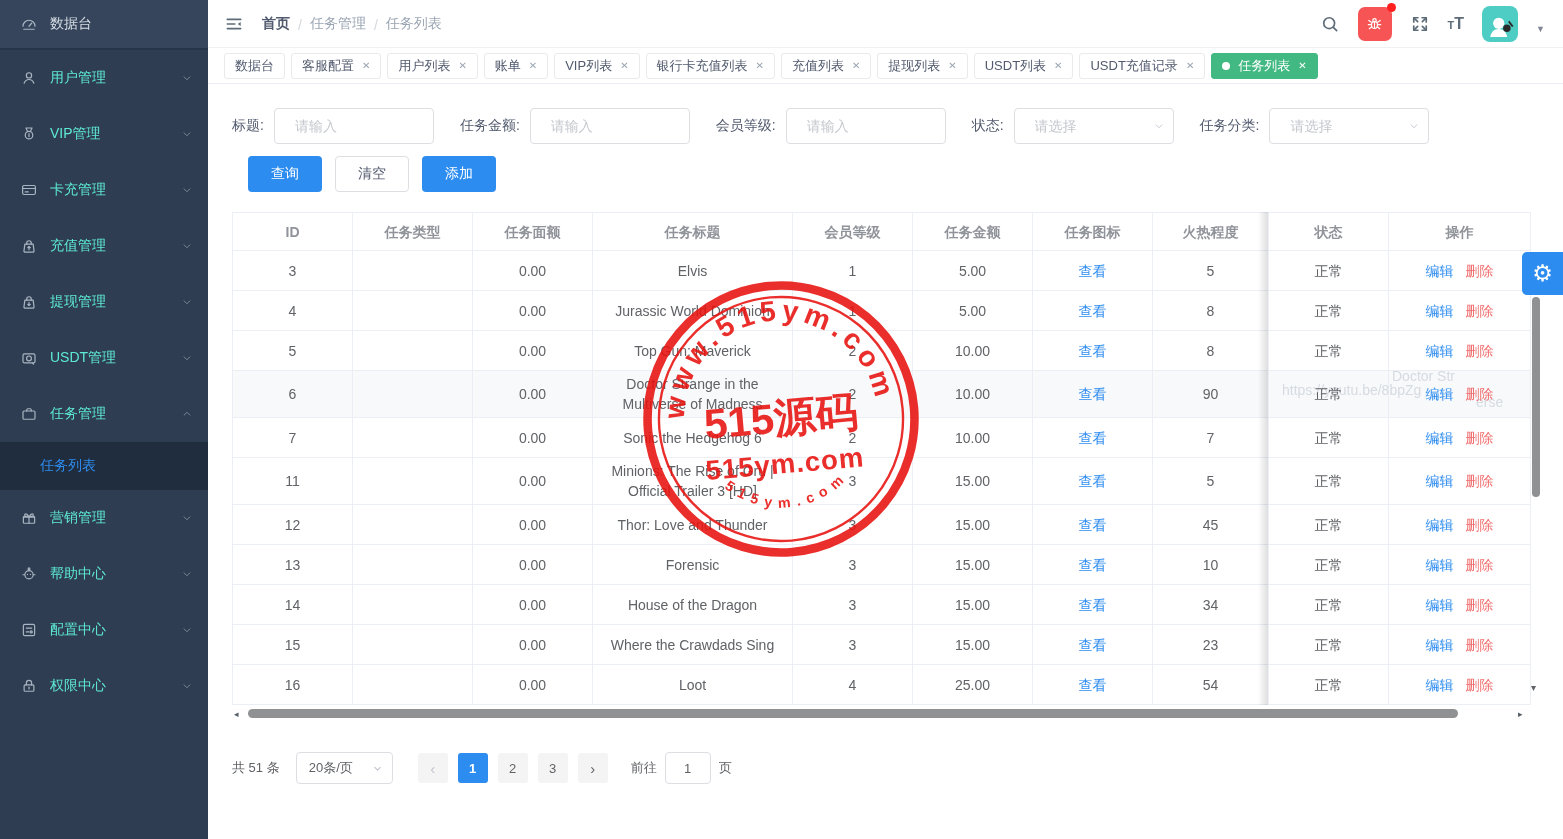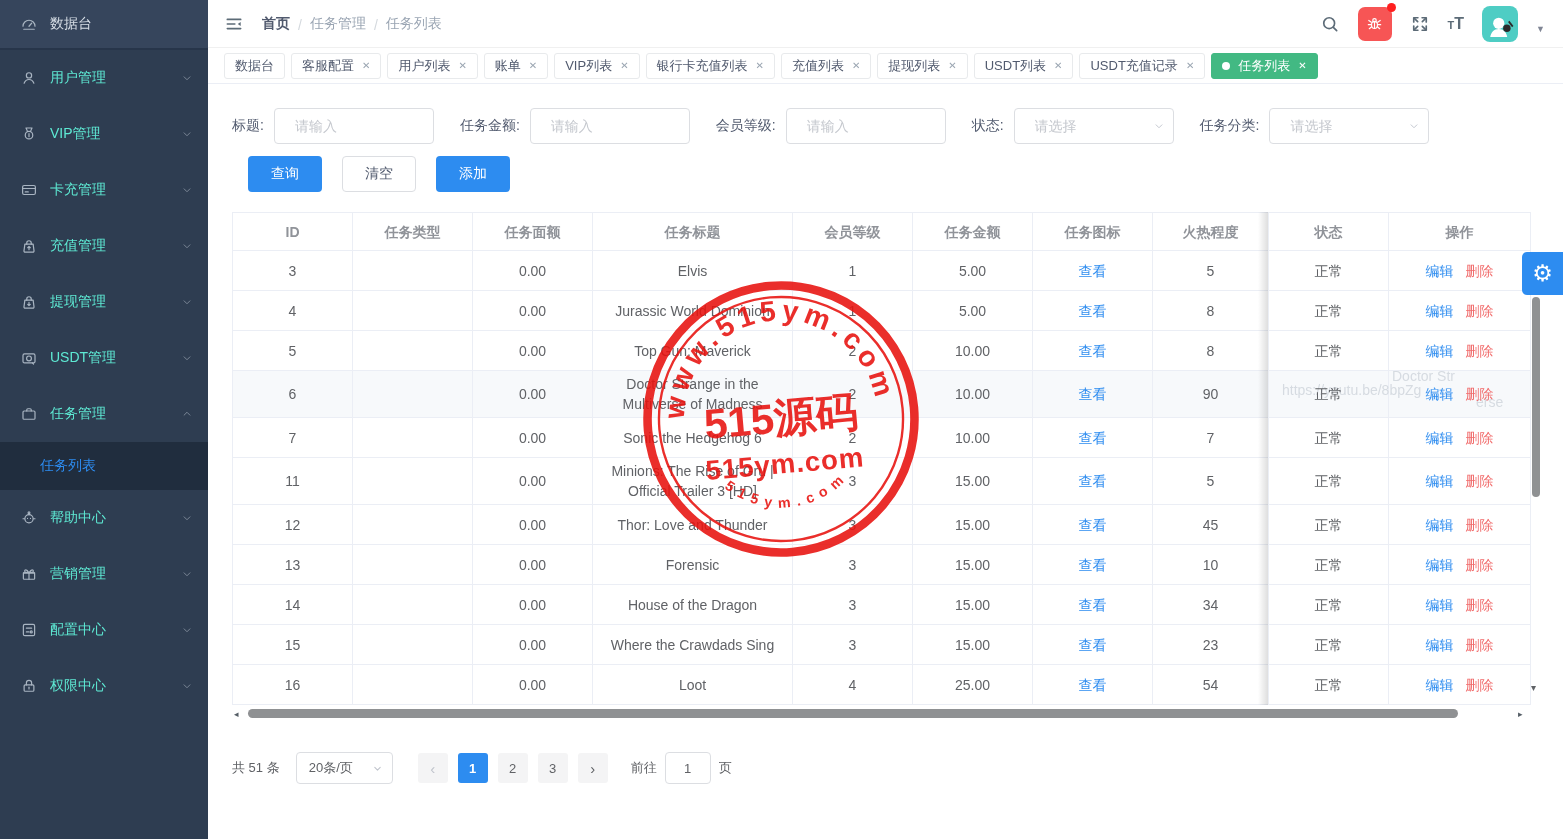--- a/index.html
+++ b/index.html
@@ -53,21 +53,21 @@
 
   
   .content{padding:0 24px;position:relative;}
   .filter-row{margin-top:24px;display:flex;align-items:center;gap:26px;}
   .f-group{display:flex;align-items:center;gap:10px;font-size:14px;color:#515a6e;}
   .f-input{width:160px;height:36px;border:1px solid #dcdee2;border-radius:4px;padding:0 20px;
     font-size:14px;color:#515a6e;outline:none;background:#fff;}
   ::placeholder{color:#c5c8ce;opacity:1;}
   .f-select{position:relative;display:inline-flex;}
   .sel-chevron{position:absolute;right:8px;top:11px;color:#c0c4cc;pointer-events:none;display:inline-flex;}
-  .btn-row{margin-top:12px;display:flex;gap:20px;padding-left:16px;}
+  .btn-row{margin-top:12px;display:flex;gap:13px;padding-left:16px;}
   .btn{height:36px;padding:0 22px;border-radius:4px;font-size:14px;display:inline-flex;align-items:center;
     cursor:pointer;border:1px solid transparent;}
   .btn-primary{background:var(--primary);color:#fff;}
   .btn-plain{background:#fff;border-color:#dcdee2;color:#515a6e;}
 
   
   .table-wrap{margin-top:20px;position:relative;width:1298px;}
   table{border-collapse:collapse;table-layout:fixed;width:1298px;font-size:14px;color:#606266;}
   col.c0,col.c1,col.c2,col.c4,col.c5,col.c6,col.c8{width:120px;}
   col.c3{width:200px;} col.c7{width:116px;} col.c9{width:142px;}
@@ -234,42 +234,42 @@
         <span class="mi-chevron">
           <svg viewBox="0 0 24 24" width="14" height="14" fill="none" stroke="currentColor" stroke-width="1.6" stroke-linecap="round" stroke-linejoin="round">
             <polyline points="7 14 12 9 17 14"></polyline>
           </svg>
         </span>
       </div>
       <div class="sub-item active">任务列表</div>
       <div class="menu-item">
         <span class="mi-icon">
           <svg viewBox="0 0 24 24" width="18" height="18" fill="none" stroke="currentColor" stroke-width="1.6" stroke-linecap="round" stroke-linejoin="round">
+            <rect x="4.5" y="10.5" width="15" height="8.5" rx="1"></rect>
+            <path d="M4.5 10.5h15M12 10.5V19"></path>
+            <path d="M12 10.5C10.5 8 9 6.5 7.8 6.5a1.6 1.6 0 0 0 0 3.2H12zM12 10.5c1.5-2.5 3-4 4.2-4a1.6 1.6 0 0 1 0 3.2H12z"></path>
+          </svg>
+        </span>
+        <span class="mi-label">营销管理</span>
+        <span class="mi-chevron">
+          <svg viewBox="0 0 24 24" width="14" height="14" fill="none" stroke="currentColor" stroke-width="1.6" stroke-linecap="round" stroke-linejoin="round">
+            <polyline points="7 10 12 15 17 10"></polyline>
+          </svg>
+        </span>
+      </div>
+      <div class="menu-item">
+        <span class="mi-icon">
+          <svg viewBox="0 0 24 24" width="18" height="18" fill="none" stroke="currentColor" stroke-width="1.6" stroke-linecap="round" stroke-linejoin="round">
             <circle cx="12" cy="13" r="5.5"></circle>
             <path d="M4 13h2M18 13h2M12 7.5V6"></path>
             <circle cx="12" cy="5" r="1.2"></circle>
             <path d="M10 12.5h.01M14 12.5h.01"></path>
           </svg>
         </span>
         <span class="mi-label">帮助中心</span>
-        <span class="mi-chevron">
-          <svg viewBox="0 0 24 24" width="14" height="14" fill="none" stroke="currentColor" stroke-width="1.6" stroke-linecap="round" stroke-linejoin="round">
-            <polyline points="7 10 12 15 17 10"></polyline>
-          </svg>
-        </span>
-      </div>
-      <div class="menu-item">
-        <span class="mi-icon">
-          <svg viewBox="0 0 24 24" width="18" height="18" fill="none" stroke="currentColor" stroke-width="1.6" stroke-linecap="round" stroke-linejoin="round">
-            <rect x="4.5" y="10.5" width="15" height="8.5" rx="1"></rect>
-            <path d="M4.5 10.5h15M12 10.5V19"></path>
-            <path d="M12 10.5C10.5 8 9 6.5 7.8 6.5a1.6 1.6 0 0 0 0 3.2H12zM12 10.5c1.5-2.5 3-4 4.2-4a1.6 1.6 0 0 1 0 3.2H12z"></path>
-          </svg>
-        </span>
-        <span class="mi-label">营销管理</span>
         <span class="mi-chevron">
           <svg viewBox="0 0 24 24" width="14" height="14" fill="none" stroke="currentColor" stroke-width="1.6" stroke-linecap="round" stroke-linejoin="round">
             <polyline points="7 10 12 15 17 10"></polyline>
           </svg>
         </span>
       </div>
       <div class="menu-item">
         <span class="mi-icon">
           <svg viewBox="0 0 24 24" width="18" height="18" fill="none" stroke="currentColor" stroke-width="1.6" stroke-linecap="round" stroke-linejoin="round">
             <rect x="4.5" y="4.5" width="15" height="15" rx="2"></rect>

